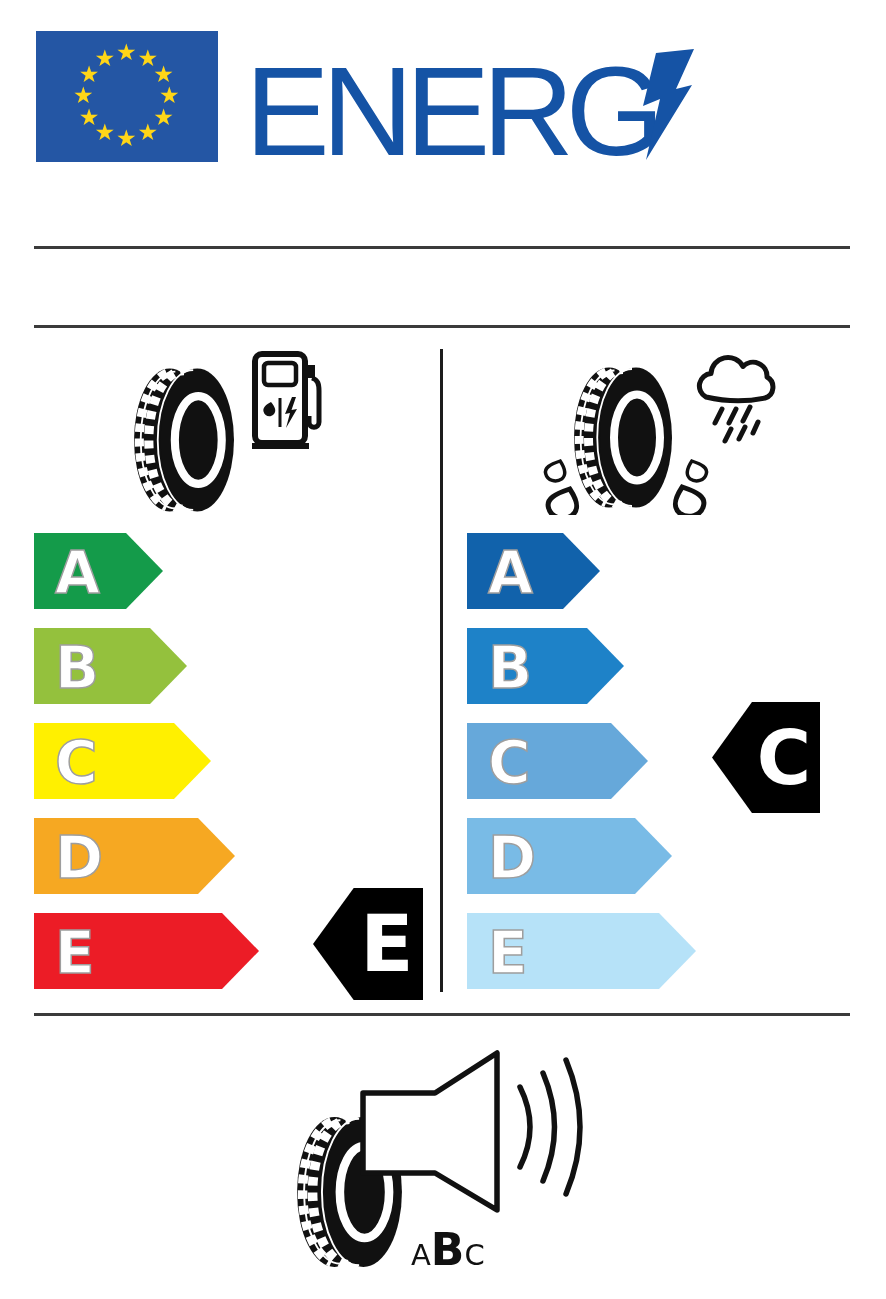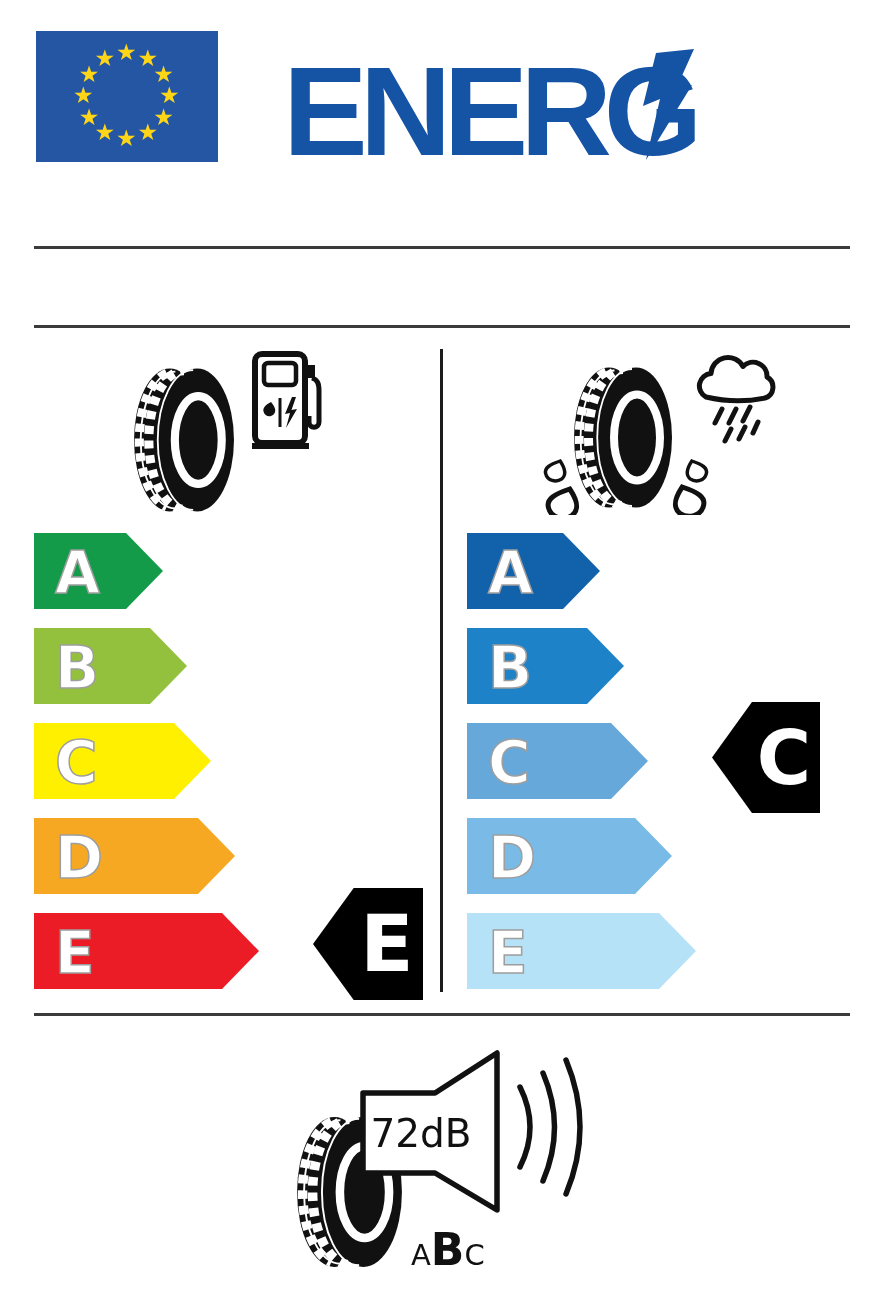--- a/index.html
+++ b/index.html
@@ -2,22 +2,22 @@
 <html><head>
 <meta charset="utf-8">
 <style>
   html,body{margin:0;padding:0;background:#fff;}
   #label{position:relative;width:886px;height:1299px;background:#fff;overflow:hidden;
          font-family:"Liberation Sans",sans-serif;}
 
   
   .eu-flag{position:absolute;left:36px;top:31px;width:182px;height:131px;}
   .eu-star{position:absolute;font-size:23px;line-height:1;font-family:"DejaVu Sans",sans-serif;}
-  .energ{position:absolute;left:245px;top:48px;font-size:127px;font-weight:bold;
-         letter-spacing:-8px;line-height:1;white-space:nowrap;margin-left:38px;}
+  .energ{position:absolute;left:245px;top:48px;font-size:127px;font-weight:normal;
+         letter-spacing:-8px;line-height:1;white-space:nowrap;}
   .bolt{position:absolute;left:643px;top:49px;width:61px;height:111px;}
 
   .brand{position:absolute;left:36px;top:184px;font-size:45px;font-weight:bold;color:#111;}
 
   .rule{position:absolute;left:34px;width:816px;height:3px;background:#3b3b3b;}
   .r1{top:246px}.r2{top:325px}.r3{top:1013px}
   .vdivider{position:absolute;left:440px;top:349px;width:3px;height:643px;background:#1c1c1c;}
 
   
   .icon-tire-fuel{position:absolute;left:133px;top:366px;width:102px;height:148px;}
@@ -181,21 +181,20 @@
   </div>
 
   <div class="rule r3"></div>
 
   <svg class="icon-tire-noise" viewBox="0 0 100 145">
     <use href="#tire"></use>
   </svg>
   <svg class="speaker" viewBox="0 0 160 180">
     <polygon points="13,51 85,51 147,11 147,168 85,131 13,131" fill="#fff" stroke="#111" stroke-width="5.5" stroke-linejoin="round"></polygon>
   </svg>
-  <div class="noise-db">72dB</div>
   <svg class="sound-waves" viewBox="0 0 74 142">
     <g stroke="#111" stroke-width="5.5" stroke-linecap="round" fill="none">
       <path d="M8 31 Q28 71 8 111"></path>
       <path d="M31 17 Q54 71 31 125"></path>
       <path d="M54 4 Q82 71 54 138"></path>
     </g>
   </svg>
   <div class="noise-classes">
     <span class="nc">A</span><span class="nc big">B</span><span class="nc">C</span>
   </div>

